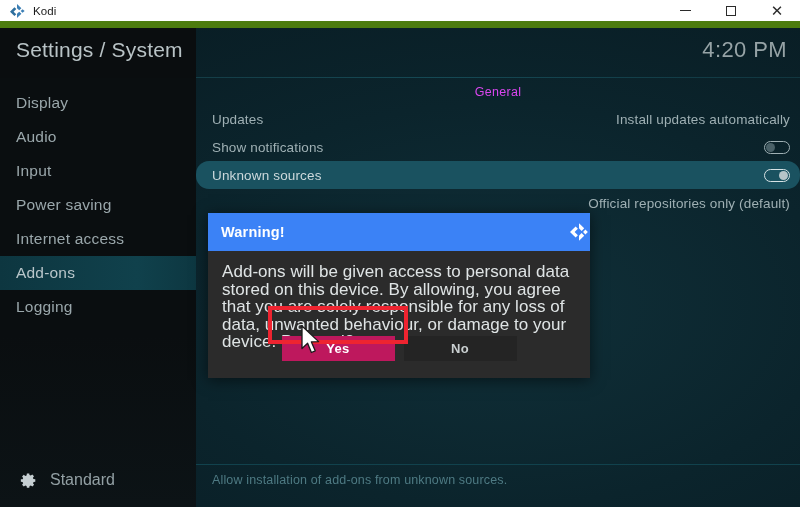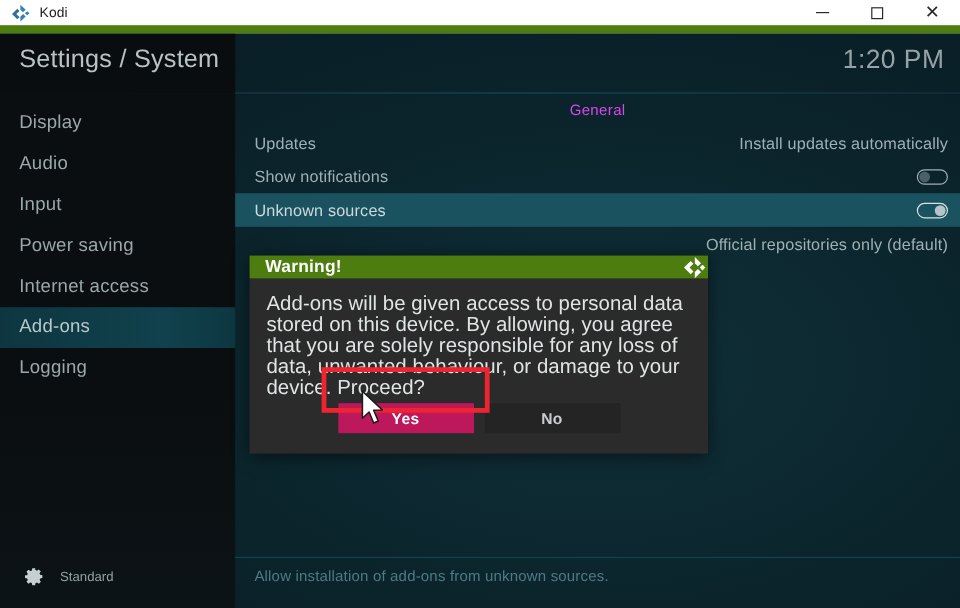--- a/index.html
+++ b/index.html
@@ -76,36 +76,36 @@
   .side-item.selected{
     background:linear-gradient(to right,#0d3640,#10414c 70%,#0d3741);
     color:#b9c6ca;
   }
   .side-spacer{ height:8px; }
   .side-bottom{
     position:absolute; left:0; bottom:18px; width:196px;
     display:flex; align-items:center; padding-left:20px;
   }
   .gear{ width:17px; height:17px; position:relative; }
-  .side-bottom-label{ margin-left:13px; font-size:11px; color:#93a0a4; }
+  .side-bottom-label{ margin-left:13px; font-size:16px; color:#93a0a4; }
 
   
   .content{
     position:absolute; left:196px; top:50px; width:604px; height:429px;
   }
   .group-title{
     text-align:center; font-size:12.5px; color:#d946ef;
     padding-top:7px; letter-spacing:.3px;
   }
   .rows{ position:absolute; left:0; top:27px; width:604px; }
   .row{
     height:28px; display:flex; align-items:center;
     padding:0 10px 0 16px; color:#9fb0b4; font-size:13.5px;
   }
-  .row.selected{ background:#1a5260; color:#cdd9dc; }
+  .row.selected{ background:#1a5260; color:#cdd9dc;border-radius:13px; }
   .row .label{ flex:0 0 auto; letter-spacing:.15px; }
   .row .value{ margin-left:auto; letter-spacing:.15px; }
 
   
   .toggle{
     margin-left:auto; width:26px; height:13px; border-radius:7px;
     border:1px solid #9fb0b4; position:relative; background:transparent;
   }
   .toggle .knob{
     position:absolute; top:1px; left:1px; width:9px; height:9px;
@@ -124,21 +124,21 @@
     font-size:12.5px; color:#4e7a83; letter-spacing:.15px;
   }
 
   
   .dialog{
     position:absolute; left:12px; top:135px; width:382px; height:165px;
     background:#2b2b2b;
     box-shadow:0 2px 14px rgba(0,0,0,.55);
   }
   .dlg-head{
-    height:19px; background:#4d7c0f;
+    height:38px; background:#3b82f6;
     display:flex; align-items:center; padding:0 0 0 13px;
   }
   .dlg-title{
     color:#ffffff; font-size:14.5px; font-weight:bold; letter-spacing:.2px;
   }
   .dlg-logo{ margin-left:auto; width:22px; height:20px; position:relative; }
   .dlg-body{
     padding:12px 14px 0 14px;
     color:#dfe4e5; font-size:17px; line-height:17.5px; letter-spacing:.05px;
   }
@@ -187,21 +187,21 @@
     </div>
   </div>
 </div>
 
 <div class="kodi">
   <div class="kodi-bg"></div>
 
   <div class="header">
     <div class="header-left-bg"></div>
     <div class="page-title">Settings / System</div>
-    <div class="clock">1:20 PM</div>
+    <div class="clock">4:20 PM</div>
   </div>
   <div class="header-rule"></div>
 
   <div class="sidebar">
     <div class="side-spacer"></div>
     <div class="side-item">
       <span>Display</span>
     </div>
     <div class="side-item">
       <span>Audio</span>

